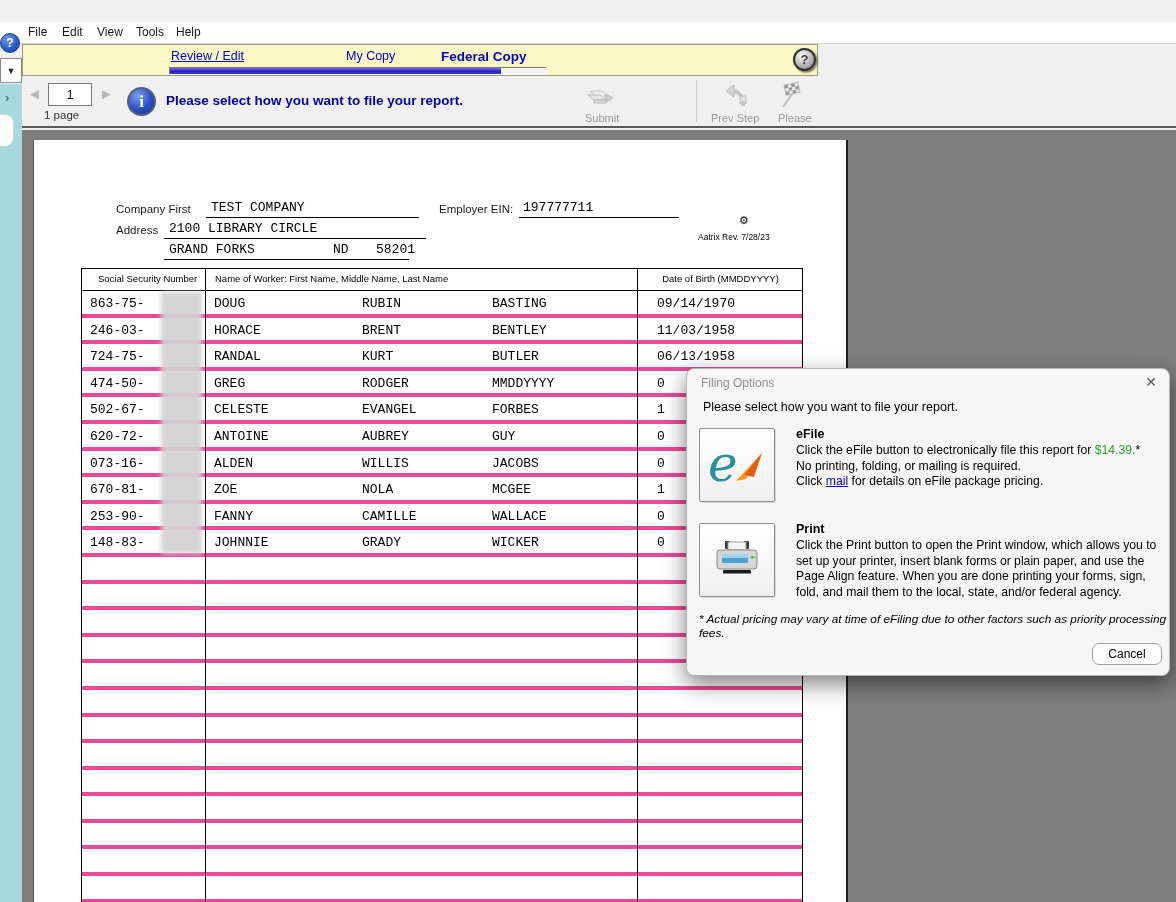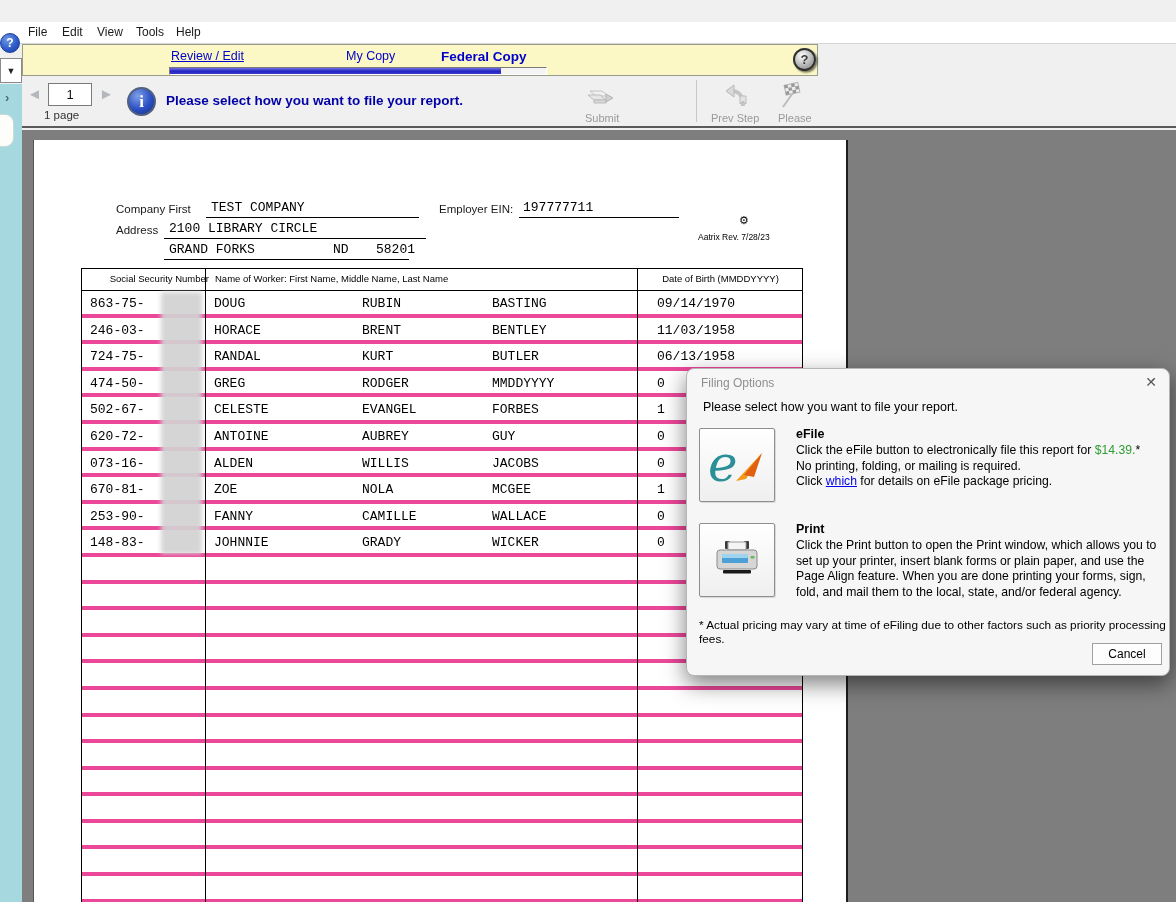--- a/index.html
+++ b/index.html
@@ -67,21 +67,21 @@
   .fvalue { position:absolute; font-family:"Liberation Mono",monospace; font-size:13px; color:#000; white-space:pre; }
   .fline  { position:absolute; height:1px; background:#000; }
   .gear { position:absolute; left:705px; top:74px; font-size:11px; color:#000; }
   .rev  { position:absolute; left:664px; top:92px; font-size:8.5px; color:#000; }
 
   
   .wtable { position:absolute; left:47px; top:128px; width:722px; height:634px;
     border:1px solid #000; border-bottom:none; }
   .whead { position:relative; height:22px; border-bottom:1px solid #000; }
   .wh { position:absolute; top:4px; font-size:9.5px; color:#000; white-space:nowrap; }
-  .wh.h-ssn { left:4px; width:123px; text-align:right; }
+  .wh.h-ssn { left:16px; width:123px; text-align:left; }
   .wh.h-name { left:133px; }
   .wh.h-dob { left:555px; width:167px; text-align:center; }
   .vline { position:absolute; top:0; bottom:0; width:1px; background:#000; }
   .wrows { position:relative; }
   .wrow { position:relative; height:26.6px; border-bottom:4px solid #ec4899; }
   .wcell { position:absolute; top:5px; font-family:"Liberation Mono",monospace; font-size:13px; color:#000; white-space:pre; }
   .c-ssn { left:8px; } .c-first { left:132px; } .c-middle { left:280px; } .c-last { left:410px; } .c-dob { left:575px; }
   .redaction { position:absolute; left:127px; top:152px; width:41px; height:262px; background:#d2d2d2;
     filter:blur(2px); opacity:.92; }
 
@@ -92,23 +92,23 @@
   .dlg-close { position:absolute; right:12px; top:5px; font-size:14px; color:#555; cursor:pointer; }
   .dlg-msg { position:absolute; left:16px; top:31px; font-size:12.5px; color:#000; }
   .opt-btn { position:absolute; left:12px; width:76px; height:74px; background:linear-gradient(#ffffff,#efefef);
     border:1px solid #8e8e8e; border-radius:2px; cursor:pointer; display:flex; align-items:center; justify-content:center;
     box-shadow:1px 1px 0 #d9d9d9; }
   .opt-efile { top:59px; } .opt-print { top:154px; }
   .opt-head { position:absolute; left:109px; font-size:12.5px; font-weight:bold; color:#000; }
   .opt-text { position:absolute; left:109px; width:364px; font-size:12.2px; color:#000; line-height:15.6px; }
   .price { color:#2e9b32; }
   .link { color:#0000ee; text-decoration:underline; cursor:pointer; }
-  .footnote { position:absolute; left:12px; top:249px; font-size:11.8px; color:#000; }
+  .footnote { position:absolute; left:12px; top:243px; font-size:11.8px; color:#000;font-style:italic; }
   .cancel-btn { position:absolute; left:405px; top:274px; width:70px; height:22px; background:#fdfdfd;
-    border:1px solid #a0a0a0; border-radius:0; font-size:12px; color:#000; text-align:center; line-height:20px; cursor:pointer; }
+    border:1px solid #a0a0a0; border-radius:7px; font-size:12px; color:#000; text-align:center; line-height:20px; cursor:pointer; }
   svg { display:block; }
 </style>
 </head>
 <body>
 
 <div class="screen">
 
 
   <div class="menubar">
     <span class="menu-item" style="left:28px">File</span>
@@ -391,21 +391,21 @@
       <svg width="62" height="56" viewBox="0 0 62 56">
         <text x="2" y="44" font-family="DejaVu Serif, serif" font-style="italic" font-size="50" fill="#2a8f96">e</text>
         <path d="M30 44 L56 16 L40 42 Z" fill="#f49a1a"></path>
         <path d="M38 38 L56 16 L48 40 Z" fill="#e05f10"></path>
       </svg>
     </div>
     <span class="opt-head" style="top:58px">eFile</span>
     <div class="opt-text" style="top:74px">
       <span>Click the eFile button to electronically file this report for </span><span class="price">$14.39.</span><span>*</span><br>
       <span>No printing, folding, or mailing is required.</span><br>
-      <span>Click </span><span class="link">which</span><span> for details on eFile package pricing.</span>
+      <span>Click </span><span class="link">mail</span><span> for details on eFile package pricing.</span>
     </div>
 
     <div class="opt-btn opt-print">
       <svg width="46" height="42" viewBox="0 0 46 42">
         <rect x="11" y="2" width="5" height="8" rx="1" fill="#3a3a3a"></rect>
         <rect x="30" y="2" width="5" height="8" rx="1" fill="#3a3a3a"></rect>
         <rect x="14" y="3" width="18" height="8" fill="#f4f4f4" stroke="#9a9a9a"></rect>
         <rect x="3" y="11" width="40" height="19" rx="3" fill="#d6d6d6" stroke="#8a8a8a"></rect>
         <rect x="8" y="15" width="26" height="9" rx="1" fill="#4da0d6"></rect>
         <rect x="8" y="15" width="26" height="4" rx="1" fill="#9fd3ee"></rect>

